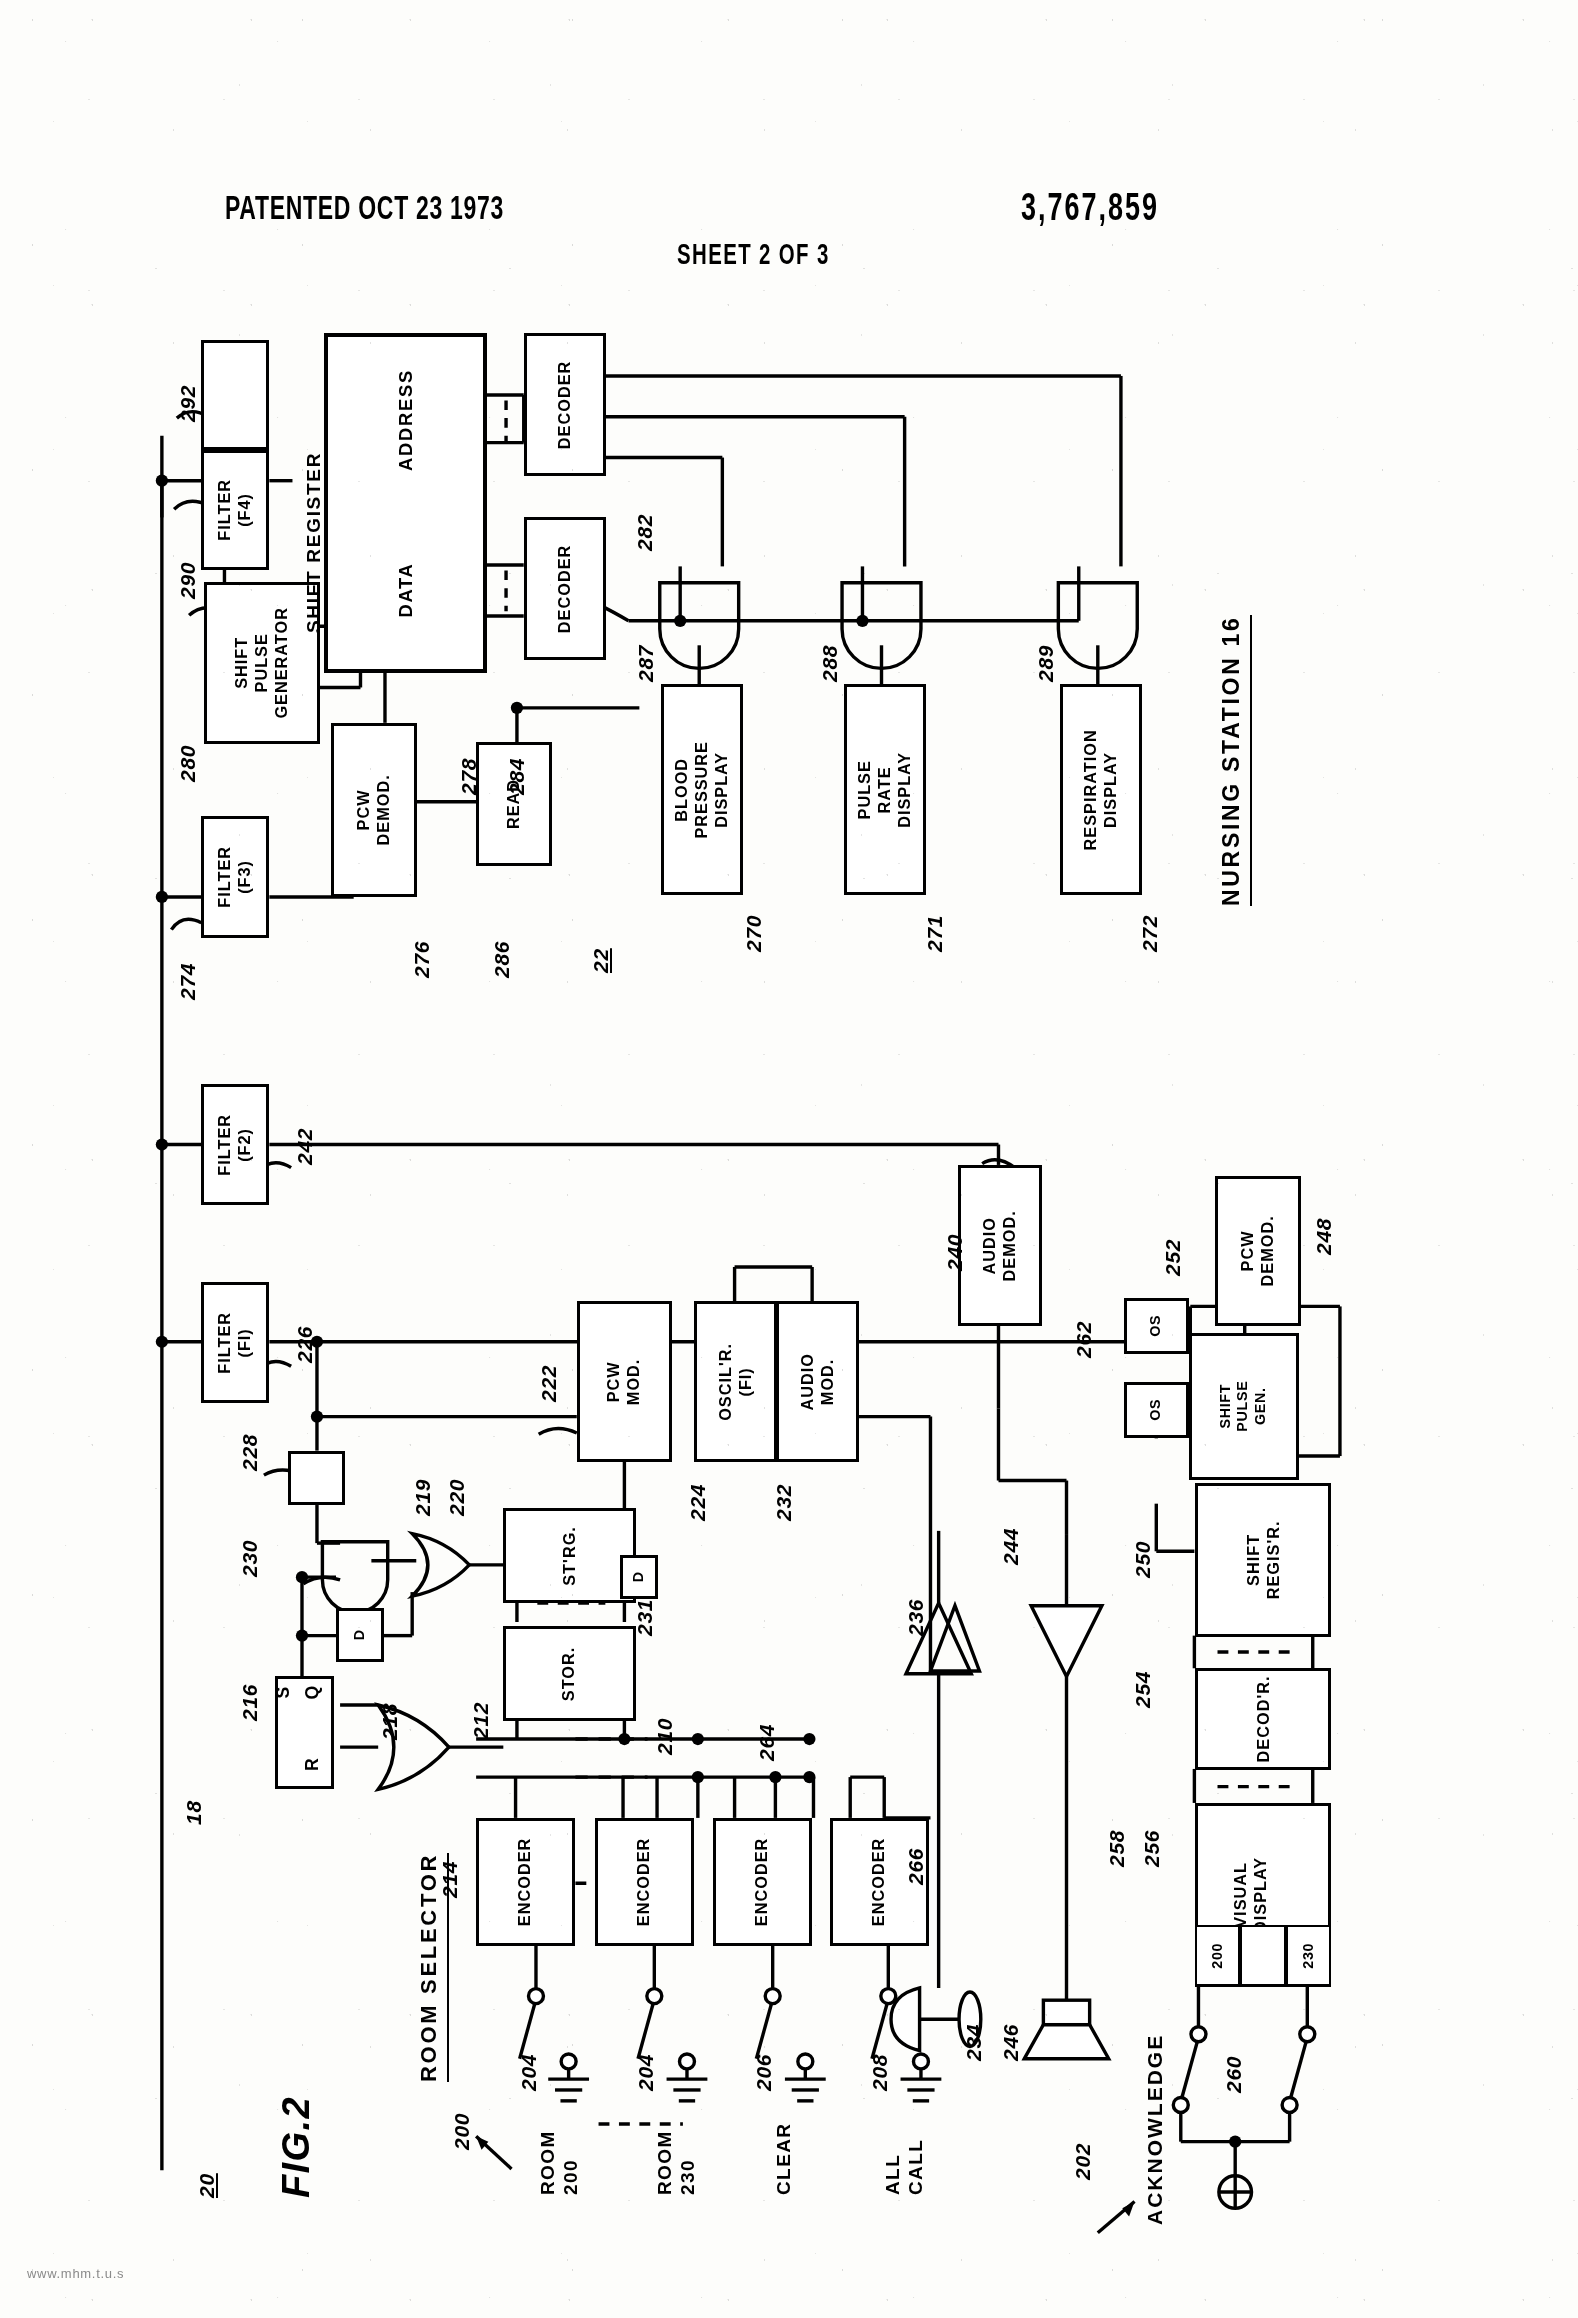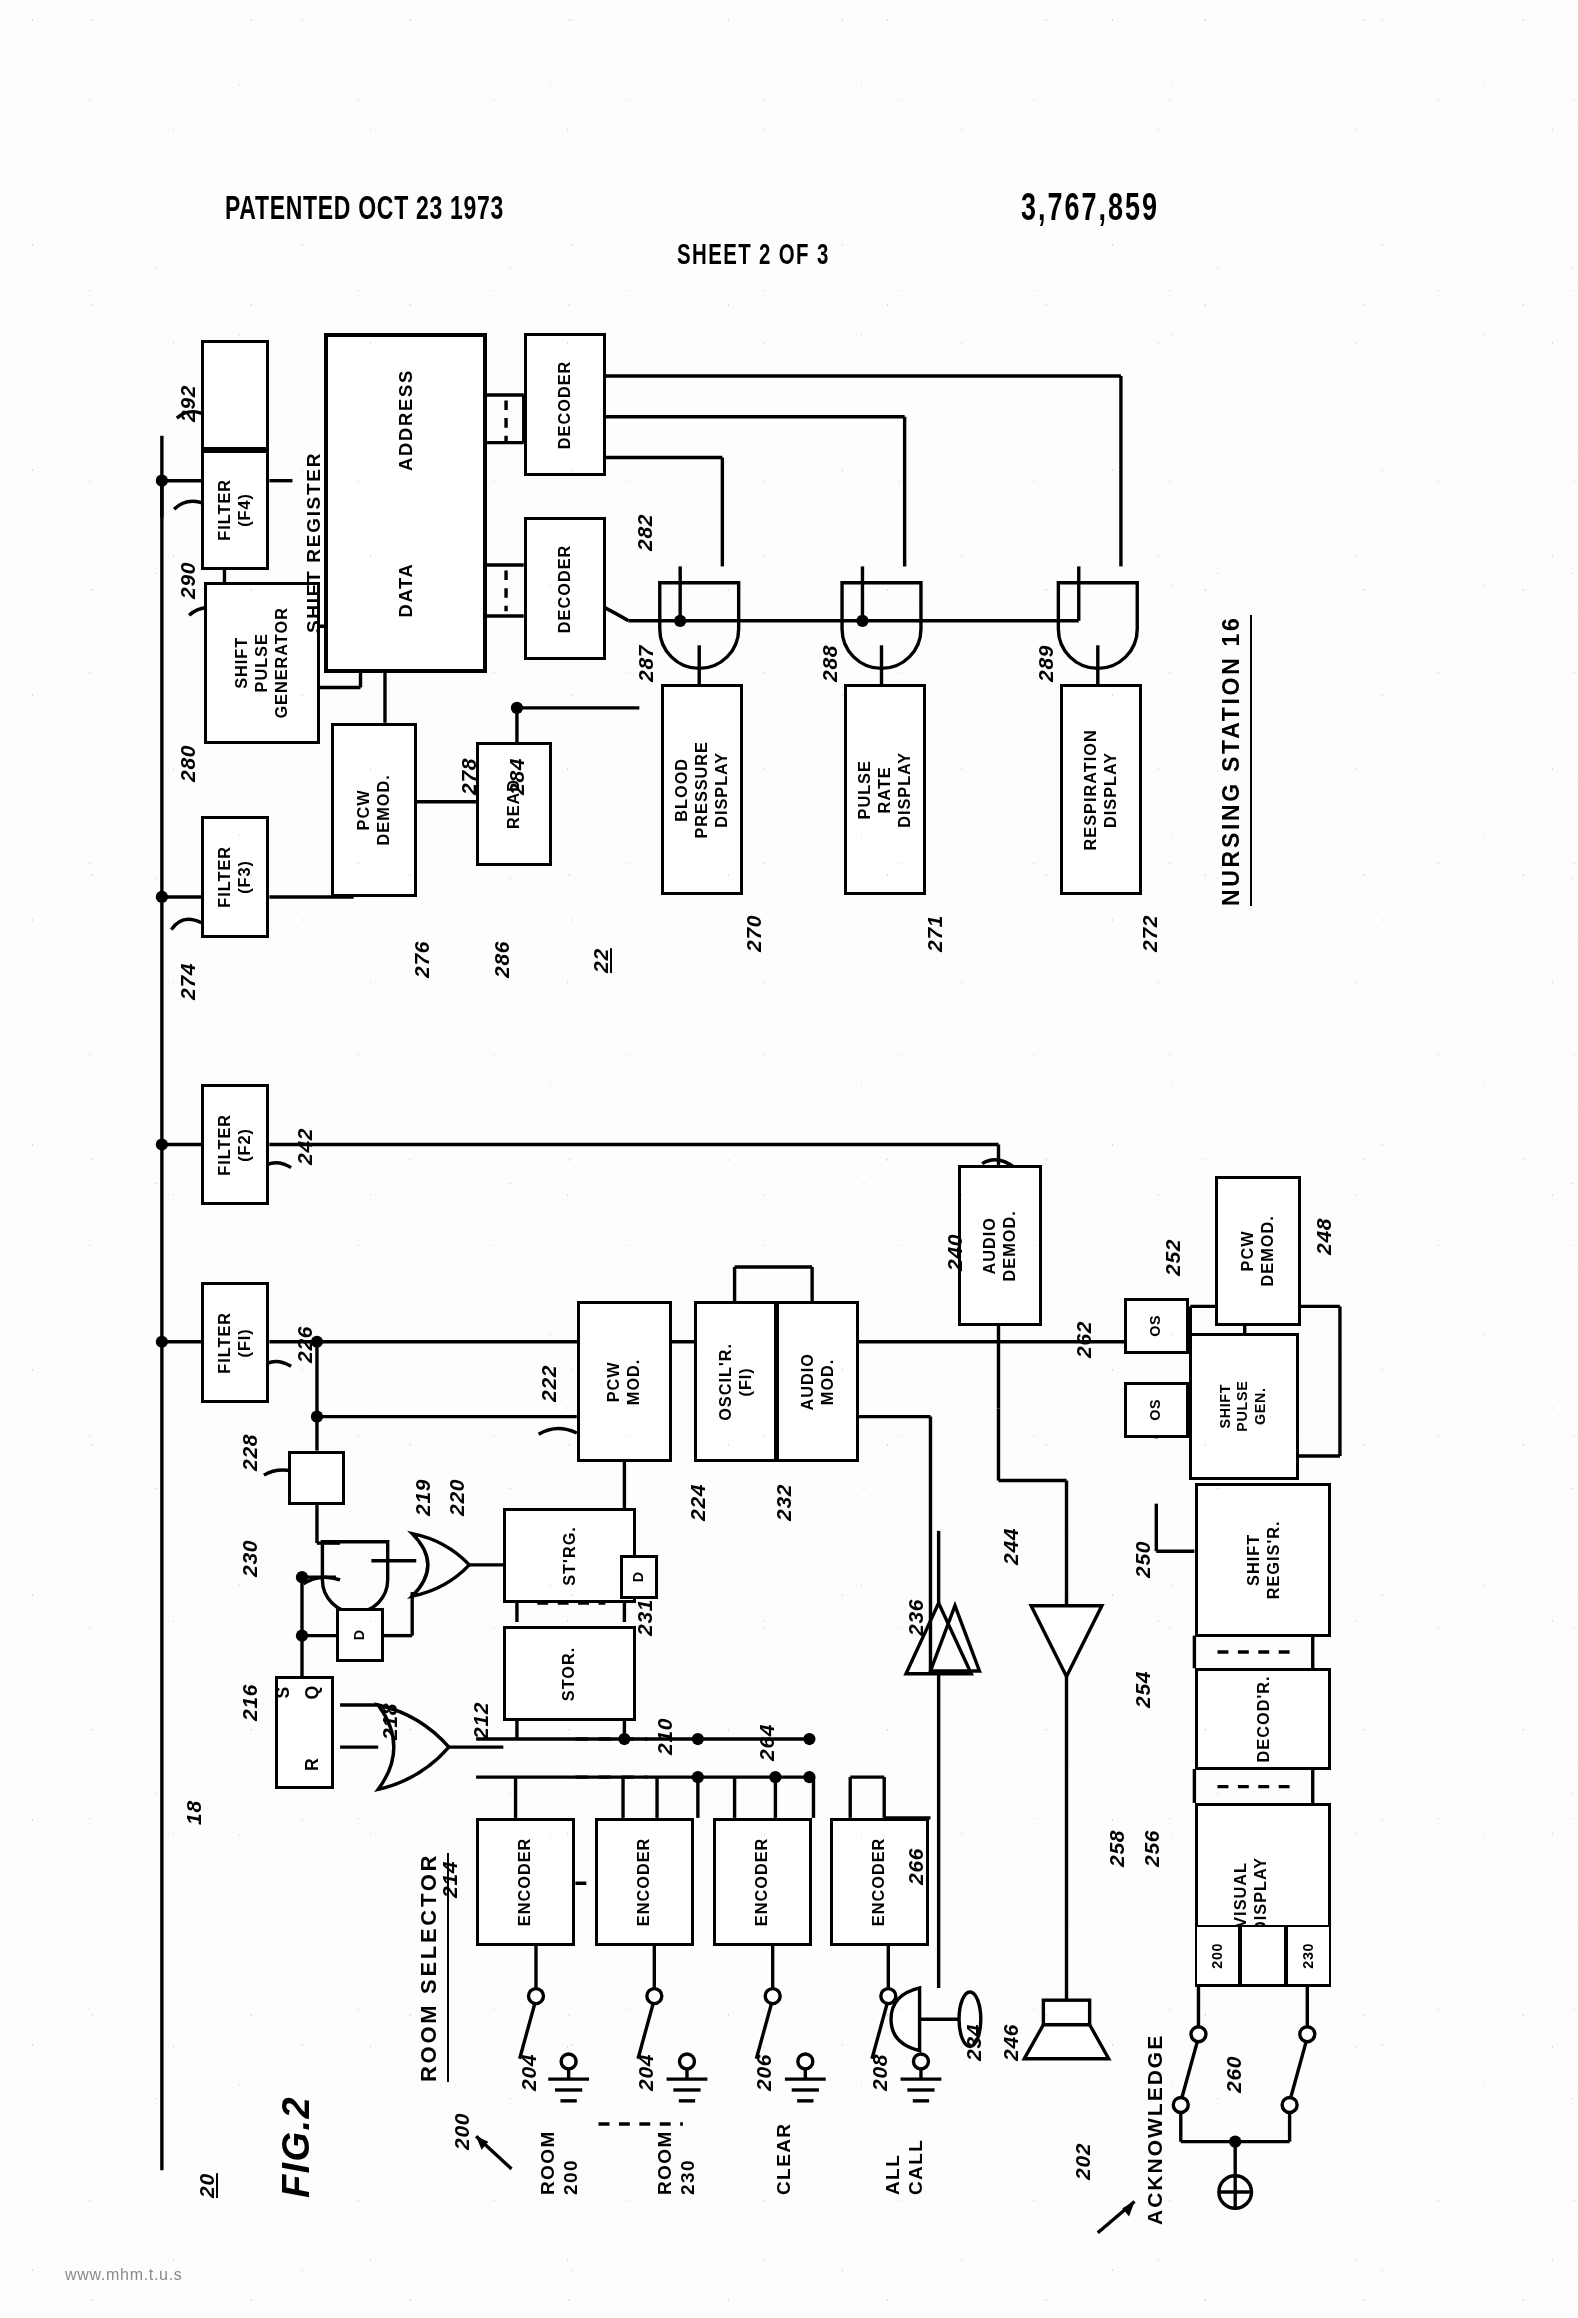--- a/index.html
+++ b/index.html
@@ -96,21 +96,21 @@
     font-weight:bold;
     font-size:38px;
     letter-spacing:1.4px;
     transform:rotate(-90deg);
     transform-origin:left top;
     white-space:nowrap;
   }
   
   #wm{
     position:absolute;left:27px;top:2266px;
-    font-size:16px;color:#8a8a8a;letter-spacing:0.7px;margin-left:38px;
+    font-size:13px;color:#8a8a8a;letter-spacing:0.7px;
   }
 </style>
 </head>
 <body>
 
 <div id="page">
 
   <div class="hdr" id="hdr-patented">PATENTED OCT 23 1973</div>
   <div class="hdr" id="hdr-patnum">3,767,859</div>
   <div class="hdr" id="hdr-sheet">SHEET 2 OF 3</div>

